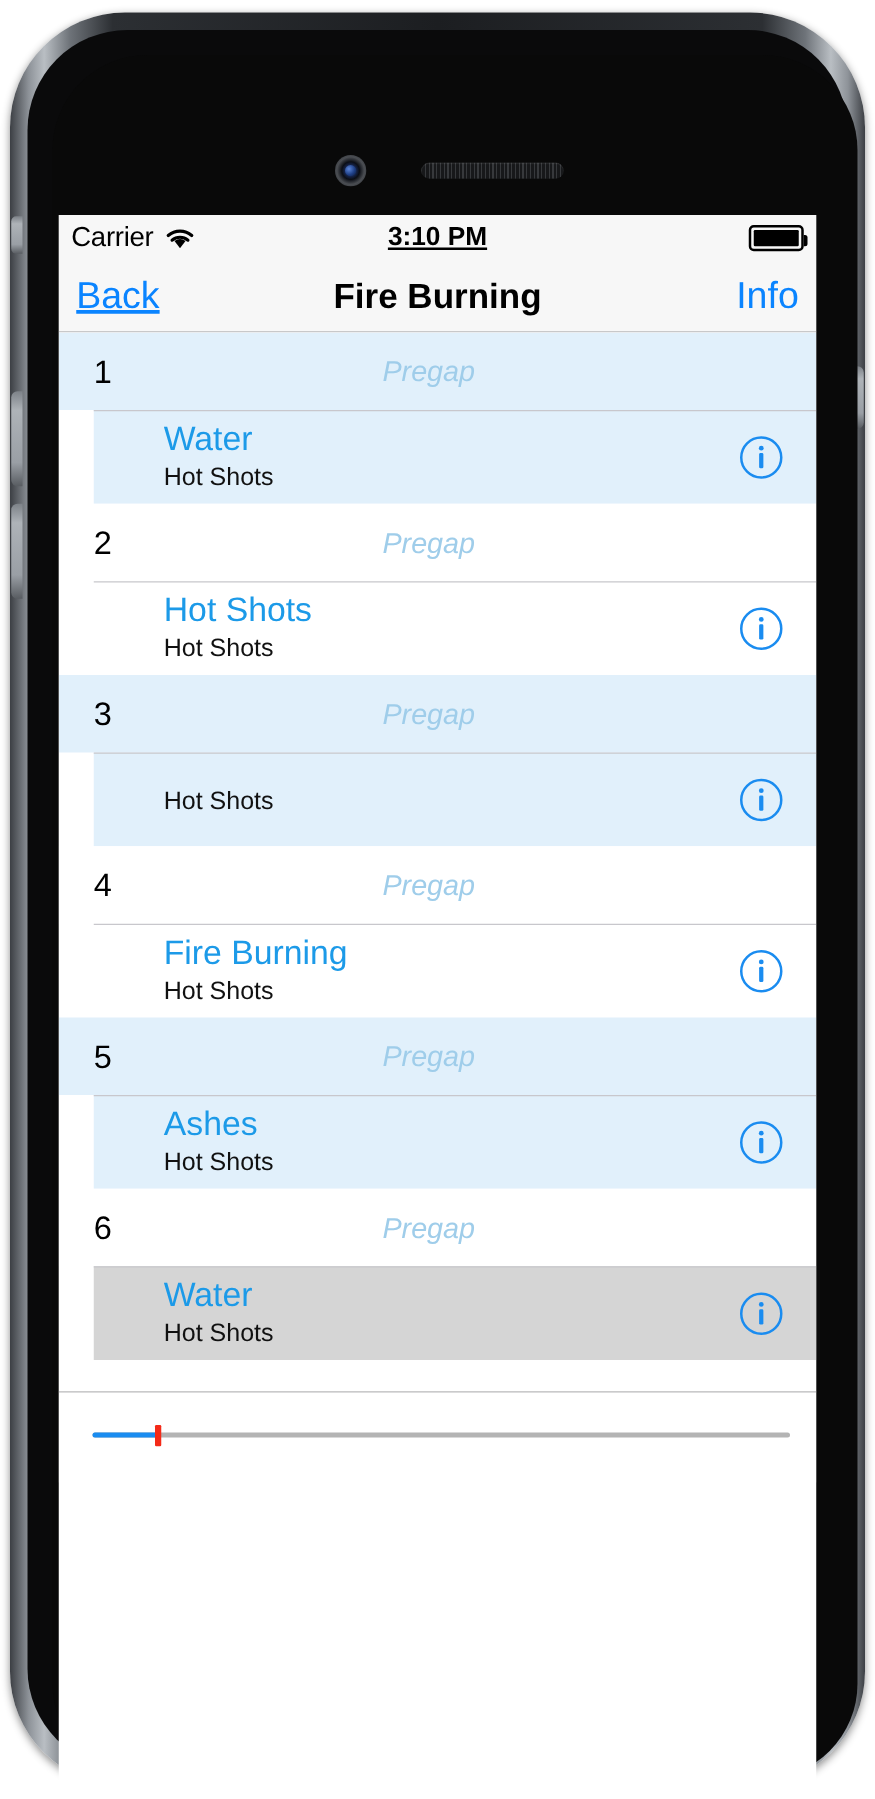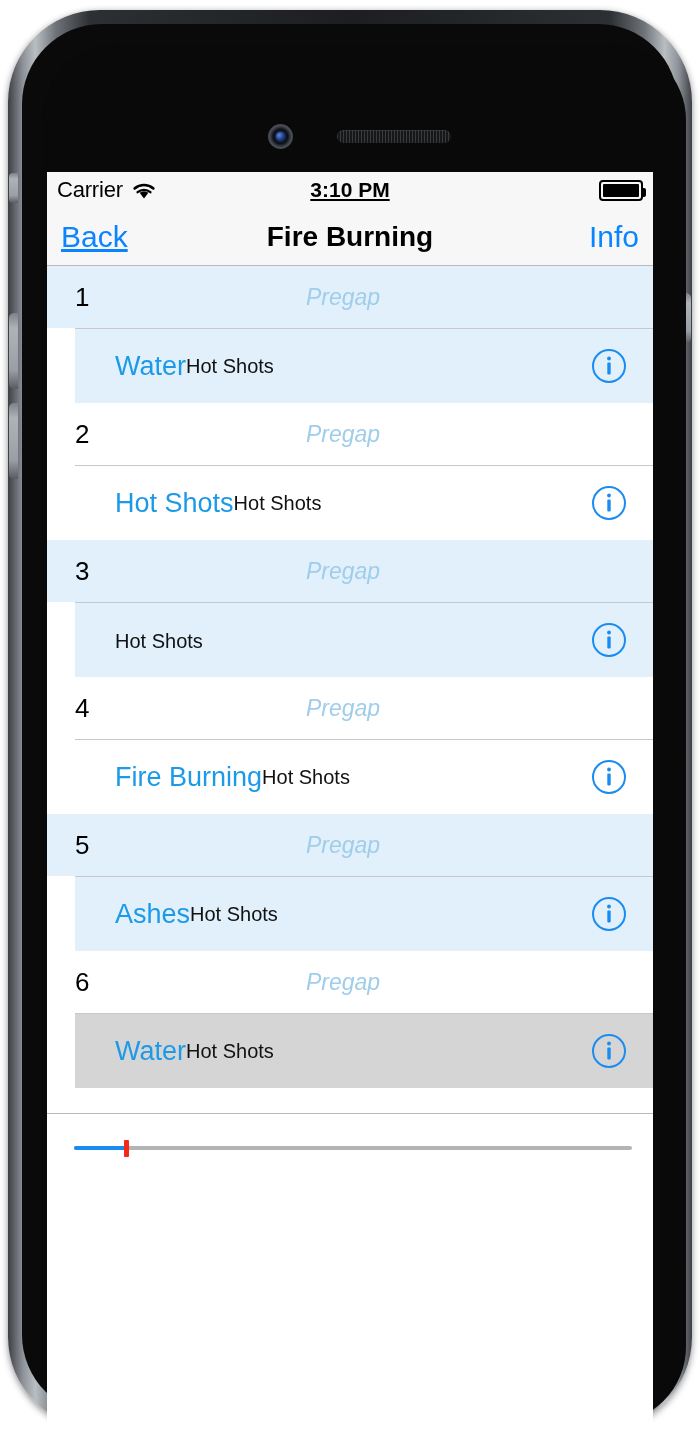--- a/index.html
+++ b/index.html
@@ -185,21 +185,21 @@
 
   .song-row {
     position: relative;
     height: 75px;
     display: flex;
     align-items: center;
     border-top: 1px solid #c8c7cc;
     margin-left: 28px;
     box-sizing: border-box;
   }
-  .song-texts { display: flex; flex-direction: row; margin-left: 40px; }
+  .song-texts { display: flex; flex-direction: column; margin-left: 56px; }
   .song-title { font-size: 27px; color: #1c9ae8; line-height: 1.12; }
   .song-artist { font-size: 20px; color: #111; line-height: 1.35; margin-top: 2px; }
 
   .info-circle {
     position: absolute;
     right: 26px; top: 50%;
     transform: translateY(-50%);
     width: 36px; height: 36px;
     cursor: pointer;
   }

